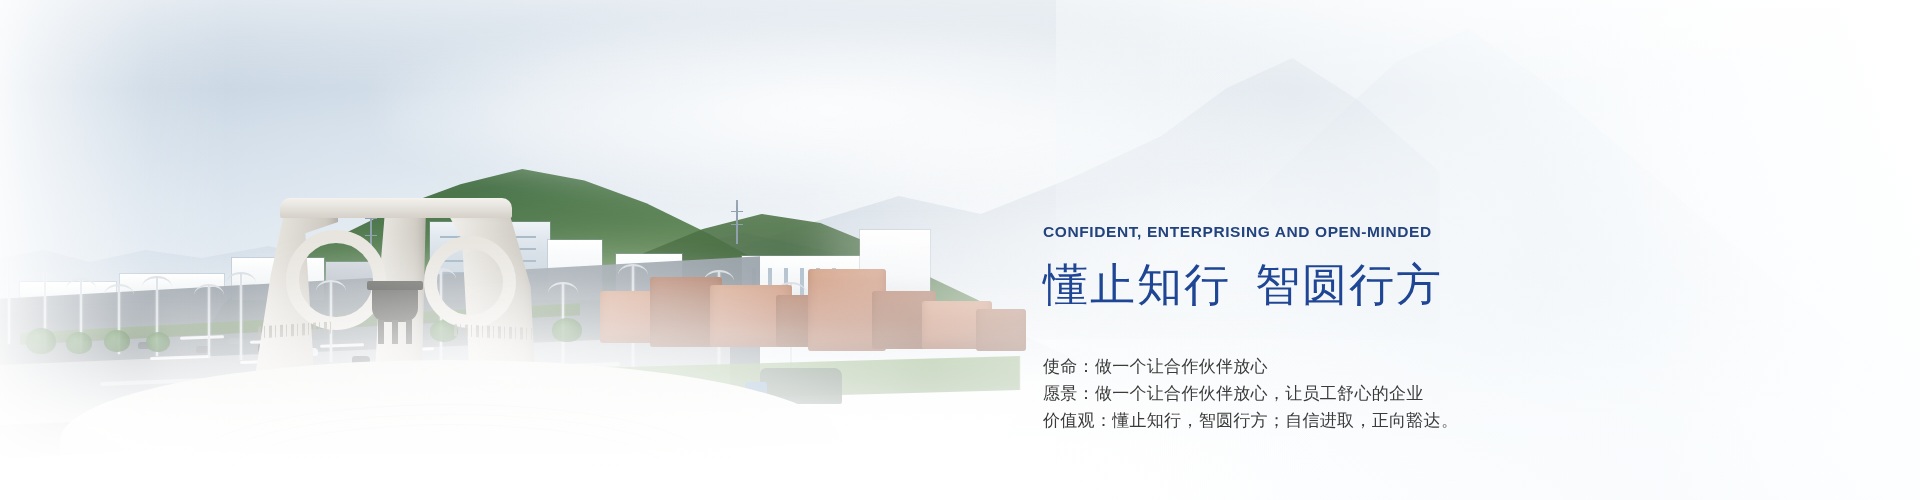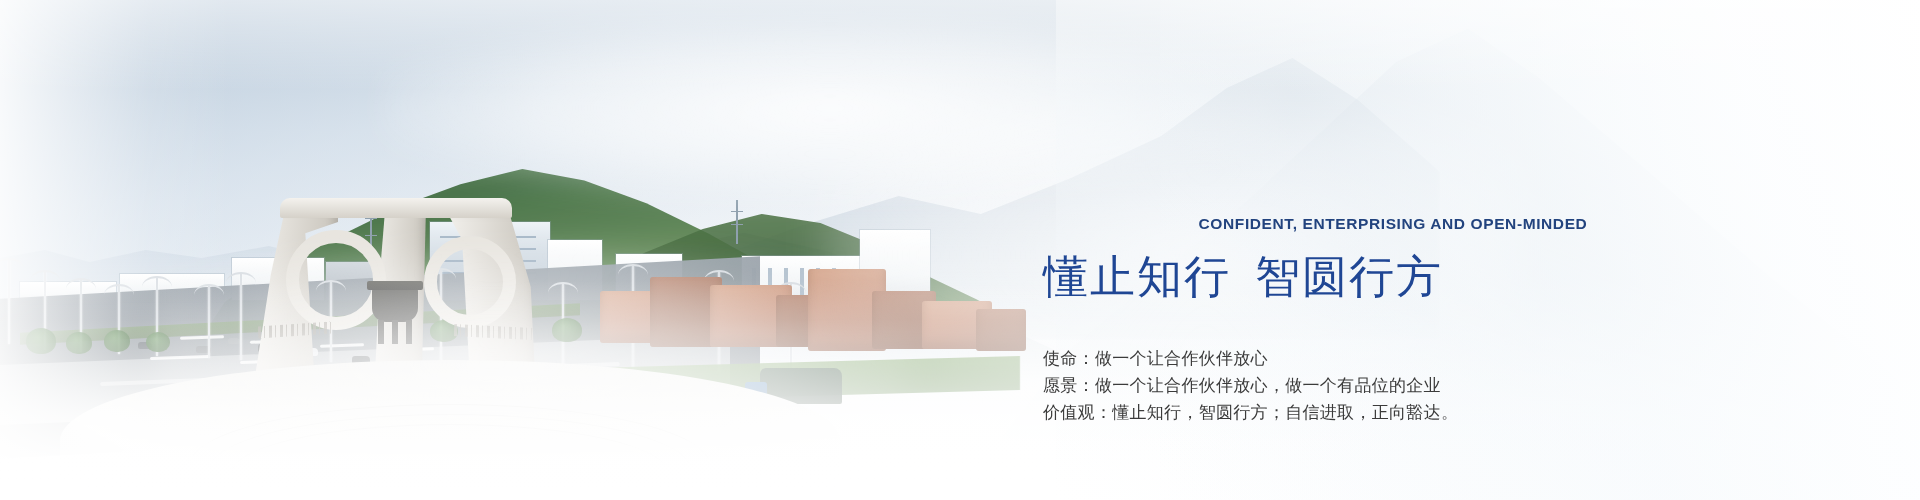--- a/index.html
+++ b/index.html
@@ -345,23 +345,22 @@
     left: 1043px;
     top: 216px;
     width: 700px;
   }
   .eyebrow {
     font-size: 15.5px;
     letter-spacing: 0.6px;
     color: #22437e;
     font-weight: 600;
     line-height: 1;
-    margin: 0 0 22px 0;
+    margin: 8px 0 22px 0;
     white-space: nowrap;
-    text-align: center;
   }
   .headline {
     font-size: 45px;
     font-weight: 500;
     color: #1f4694;
     line-height: 1;
     letter-spacing: 2px;
     margin: 0 0 46px 0;
     white-space: nowrap;
   }
@@ -517,18 +516,18 @@
   <div class="fog fog-right-block"></div>
   <div class="fog fog-top"></div>
 
   <div class="text-block">
     <div class="eyebrow">CONFIDENT, ENTERPRISING AND OPEN-MINDED</div>
     <div class="headline">
       <span>懂止知行</span><span class="gap"></span><span>智圆行方</span>
     </div>
     <ul class="body-lines">
       <li>使命：做一个让合作伙伴放心</li>
-      <li>愿景：做一个让合作伙伴放心，做一个有品位的企业</li>
+      <li>愿景：做一个让合作伙伴放心，让员工舒心的企业</li>
       <li>价值观：懂止知行，智圆行方；自信进取，正向豁达。</li>
     </ul>
   </div>
 
 </div>
 
 </body></html>

